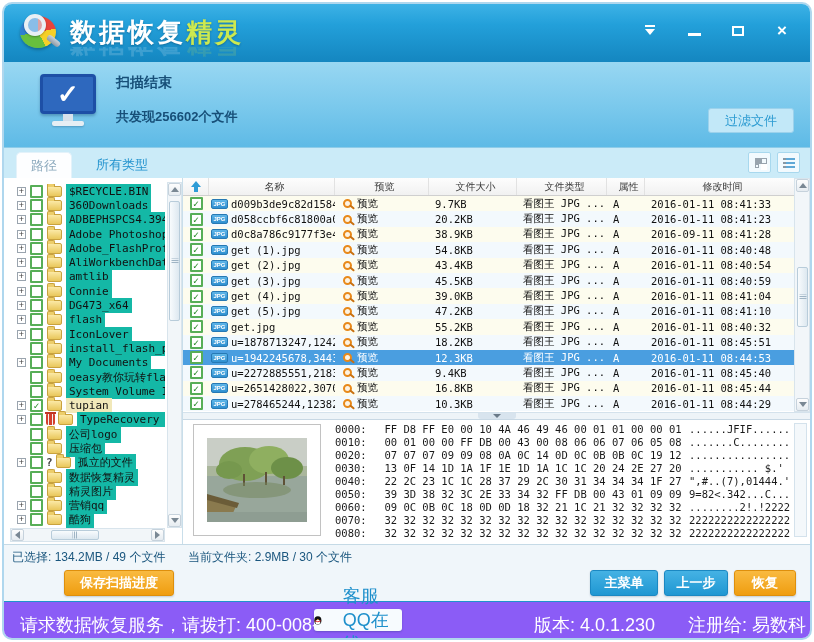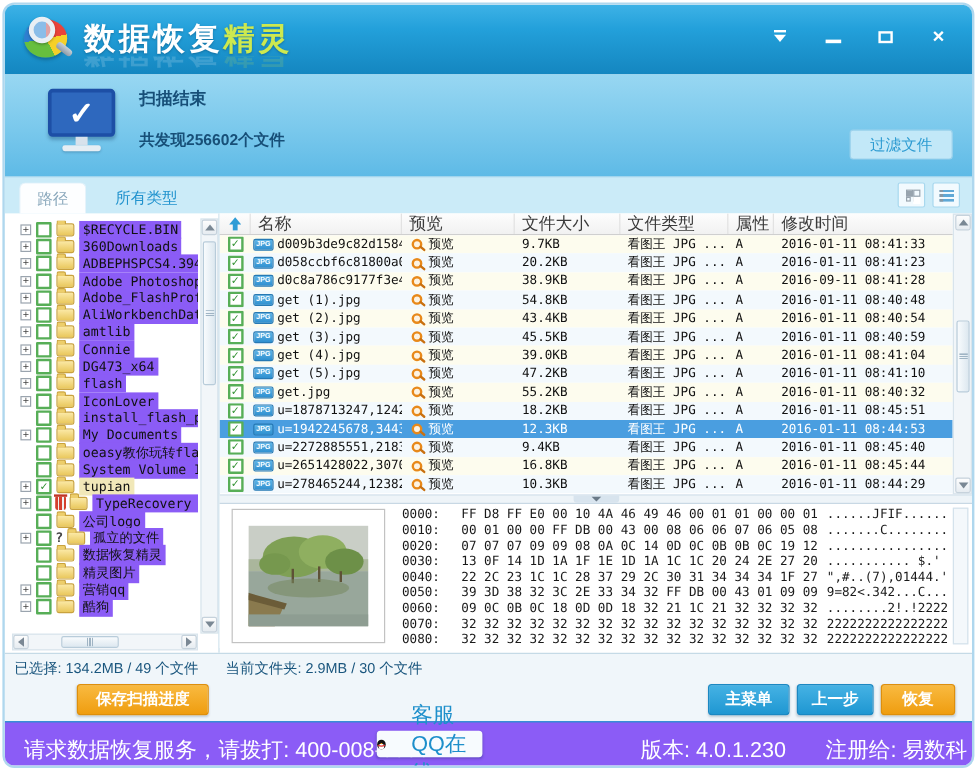--- a/index.html
+++ b/index.html
@@ -90,21 +90,21 @@
     font-size:10px; line-height:9px; color:#2E8F2E; font-weight:bold; text-align:center; margin-right:3px; }
   .tbadge { flex:none; margin-right:2px; }
   .tbadge.q { color:#444; font-weight:bold; font-size:11px; }
   .tbadge.trash { width:9px; height:11px; background:linear-gradient(90deg,#D4402E 0 2px,#F0F0F0 2px 3px,#D4402E 3px 6px,#F0F0F0 6px 7px,#D4402E 7px 9px);
     border-radius:1px 1px 2px 2px; position:relative; }
   .tbadge.trash::before { content:""; position:absolute; left:-1px; top:-2px; width:11px; height:2px; background:#C03626; }
   .tfolder { width:15px; height:11px; background:linear-gradient(#FBE9A6,#E9C75B); border:1px solid #C9A23E;
     border-radius:1px 2px 2px 2px; position:relative; margin:0 4px 0 1px; flex:none; }
   .tfolder::before { content:""; position:absolute; left:-1px; top:-4px; width:6px; height:3px;
     background:#EDCE6B; border:1px solid #C9A23E; border-bottom:none; border-radius:2px 2px 0 0; }
-  .tlabel { padding:1px 3px; background:#8b5cf6; color:#111; overflow:hidden; text-overflow:clip; }
+  .tlabel { padding:1px 3px; background:#14b8a6; color:#111; overflow:hidden; text-overflow:clip; }
   .tlabel.sel { background:#F1E8B9; }
 
   
   .sbv { position:absolute; width:15px; background:#F2F6F9; border:1px solid #D8E4EC; }
   .sbh { position:absolute; height:14px; background:#F2F6F9; border:1px solid #D8E4EC; }
   .sb-arrow { position:absolute; width:13px; height:13px; background:linear-gradient(#FDFDFD,#E6ECF1);
     border:1px solid #C6D2DC; border-radius:2px; display:flex; align-items:center; justify-content:center; cursor:pointer; }
   .tri-up { border-left:4px solid transparent; border-right:4px solid transparent; border-bottom:5px solid #7A8894; }
   .tri-dn { border-left:4px solid transparent; border-right:4px solid transparent; border-top:5px solid #7A8894; }
   .tri-lf { border-top:4px solid transparent; border-bottom:4px solid transparent; border-right:5px solid #7A8894; }
@@ -114,22 +114,22 @@
   .sb-thumb.h { background:linear-gradient(180deg,#F8FBFD,#DDE8F0); }
   .grip { position:absolute; left:50%; top:50%; transform:translate(-50%,-50%); width:7px; height:5px;
     background:repeating-linear-gradient(180deg,#9FB4C4 0 1px,transparent 1px 2px); }
   .grip.h { width:5px; height:7px;
     background:repeating-linear-gradient(90deg,#9FB4C4 0 1px,transparent 1px 2px); }
 
   
   .ftable { position:absolute; left:178px; top:0; width:628px; height:366px; border-left:1px solid #C9DEEA; }
   .thead { position:absolute; left:0; top:0; right:16px; height:18px; display:flex;
     background:linear-gradient(#FDFDFD,#F1F1F1); border-bottom:1px solid #CFCFCF; }
-  .hc { font-size:14px; color:#3A3A3A; line-height:17px; padding-left:6px; border-right:1px solid #E2E2E2;
-    flex:none; cursor:pointer; }
+  .hc { font-size:10px; color:#3A3A3A; line-height:17px; padding-left:6px; border-right:1px solid #E2E2E2;
+    flex:none; cursor:pointer;text-align:center; }
   .hc0 { width:26px; display:flex; align-items:center; justify-content:center; padding-left:0; }
   .hc1 { width:126px; } .hc2 { width:94px; } .hc3 { width:88px; } .hc4 { width:90px; } .hc5 { width:38px; }
   .hc6 { flex:1; border-right:none; }
   .sortup { position:relative; width:10px; height:11px; }
   .sortup::before { content:""; position:absolute; left:0; top:0; border-left:5px solid transparent;
     border-right:5px solid transparent; border-bottom:6px solid #2E9CD6; }
   .sortup::after { content:""; position:absolute; left:3px; top:5px; width:4px; height:6px; background:#2E9CD6; }
   .tbody { position:absolute; left:0; top:18px; right:16px; height:216px; overflow:hidden; }
   .trow { display:flex; align-items:center; height:15.4px; font-size:10.5px;
     font-family:"DejaVu Sans Mono",monospace; color:#111; cursor:pointer; }
@@ -362,20 +362,26 @@
             <span class="tfolder"></span>
             <span class="tlabel">TypeRecovery Test</span>
           </div>
           <div class="titem">
             <span class="texp noexp"></span>
             <span class="tcb"></span>
             <span class="tfolder"></span>
             <span class="tlabel">公司logo</span>
           </div>
           <div class="titem">
+            <span class="texp noexp"></span>
+            <span class="tcb"></span>
+            <span class="tfolder"></span>
+            <span class="tlabel">压缩包</span>
+          </div>
+          <div class="titem">
             <span class="texp">+</span>
             <span class="tcb"></span>
             <span class="tbadge q">?</span>
             <span class="tfolder"></span>
             <span class="tlabel">孤立的文件</span>
           </div>
           <div class="titem">
             <span class="texp noexp"></span>
             <span class="tcb"></span>
             <span class="tfolder"></span>

